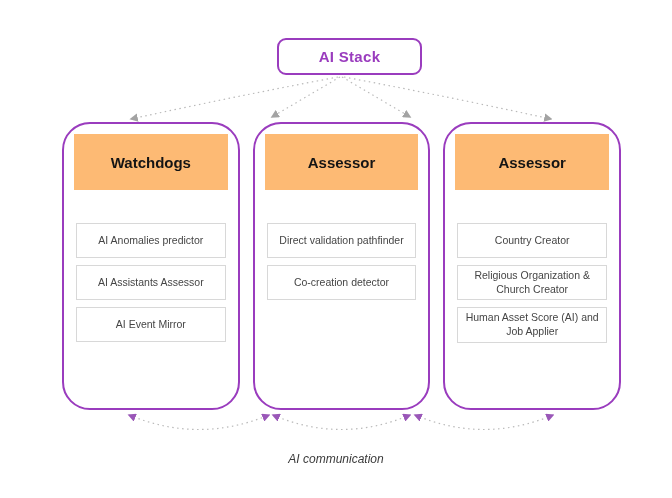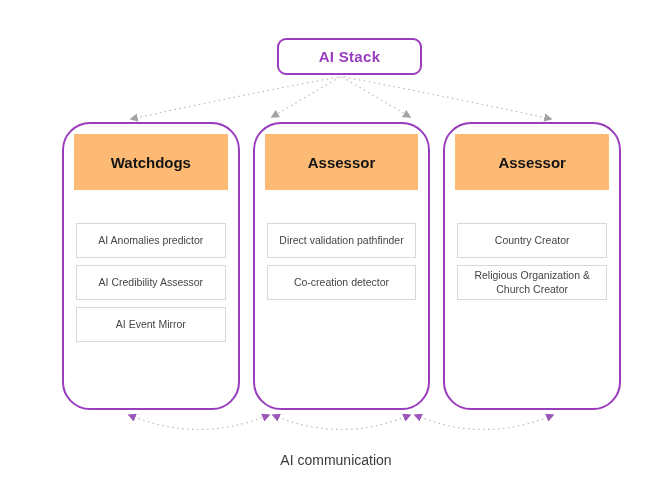--- a/index.html
+++ b/index.html
@@ -78,22 +78,23 @@
     text-align: center;
     font-size: 10.5px;
     line-height: 1.3;
     color: #454545;
   }
   .footer-label {
     position: absolute;
     left: 0; top: 452px;
     width: 672px;
     text-align: center;
-    font-size: 14px;
+    font-size: 12px;
     color: #3a3a3a;
+    font-style: italic;
   }
 </style>
 </head>
 <body>
 
 <div class="stage">
 
   <svg class="connectors" viewBox="0 0 672 498" xmlns="http://www.w3.org/2000/svg">
     <defs>
       <marker id="mGray" viewBox="0 0 8 8" refX="6.5" refY="4" markerWidth="7" markerHeight="7" orient="auto-start-reverse">
@@ -118,39 +119,40 @@
     <span>AI Stack</span>
   </div>
 
   <div class="columns" id="columns">
       <div class="column">
         <div class="col-header">
           <span>Watchdogs</span>
         </div>
         <div class="col-items">
           <div class="item">AI Anomalies predictor</div>
-          <div class="item">AI Credibility Assessor</div>
+          <div class="item">AI Assistants Assessor</div>
           <div class="item">AI Event Mirror</div>
         </div>
       </div>
       <div class="column">
         <div class="col-header">
           <span>Assessor</span>
         </div>
         <div class="col-items">
           <div class="item">Direct validation pathfinder</div>
           <div class="item">Co-creation detector</div>
         </div>
       </div>
       <div class="column">
         <div class="col-header">
           <span>Assessor</span>
         </div>
         <div class="col-items">
           <div class="item">Country Creator</div>
           <div class="item">Religious Organization &amp; Church Creator</div>
+          <div class="item">Human Asset Score (AI) and Job Applier</div>
         </div>
       </div>
     </div>
 
   <div class="footer-label">AI communication</div>
 
 </div>
 
 </body></html>

